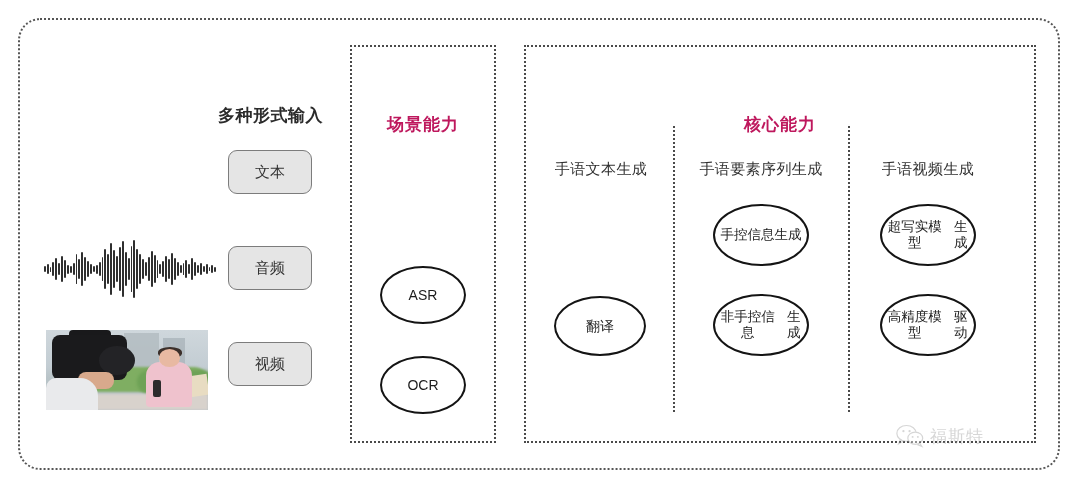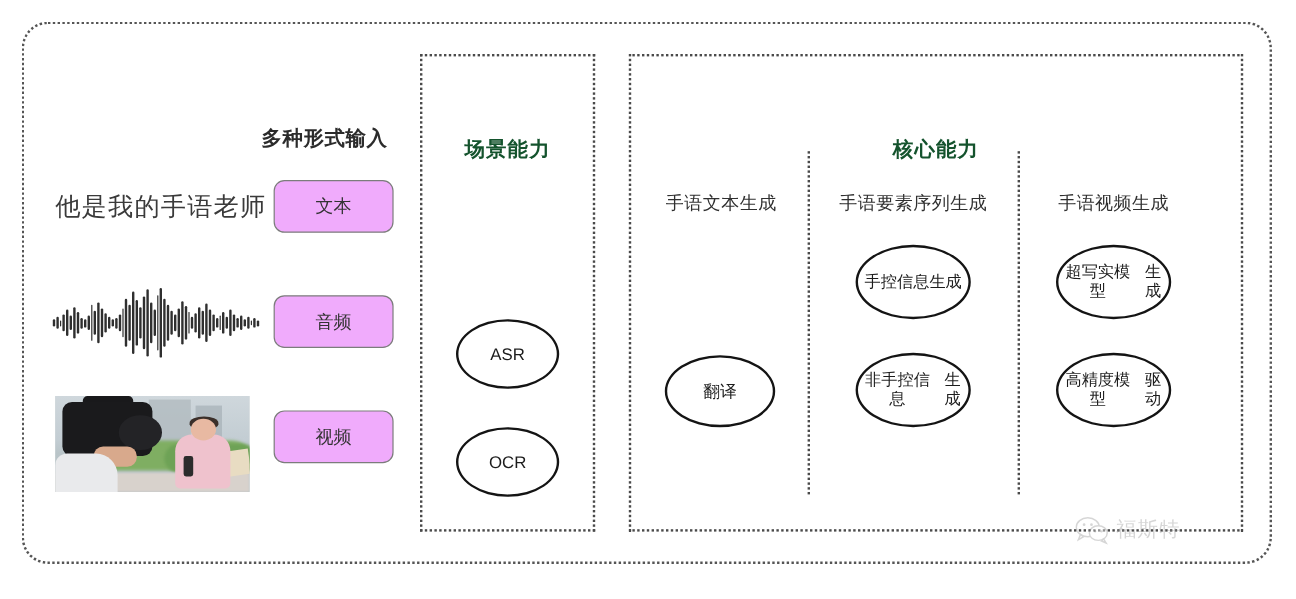--- a/index.html
+++ b/index.html
@@ -22,22 +22,22 @@
     position:absolute;left:218px;top:104px;width:120px;
     font-size:17px;font-weight:bold;color:#2b2b2b;letter-spacing:.5px;
     white-space:nowrap;
   }
   .sample-text{
     position:absolute;left:46px;top:158px;width:170px;
     font-size:21px;color:#3a3a3a;white-space:nowrap;letter-spacing:1px;
   }
 
   .io-btn{
-    position:absolute;width:100px;height:44px;left:228px;
-    border:1.4px solid #7c7c7c;border-radius:9px;background:#f0abfc;
+    position:absolute;width:84px;height:44px;left:228px;
+    border:1.4px solid #7c7c7c;border-radius:9px;background:#e5e5e5;
     display:flex;align-items:center;justify-content:center;
     font-size:15px;color:#333;box-sizing:border-box;
   }
   .io-btn.text{top:150px;}
   .io-btn.audio{top:246px;}
   .io-btn.video{top:342px;}
 
   
   .waveform{
     position:absolute;left:44px;top:238px;width:172px;height:62px;
@@ -69,21 +69,21 @@
 
   
   .panel{
     position:absolute;border:2px dotted #4a4a4a;background:#fff;box-sizing:border-box;
   }
   .panel-scene{left:350px;top:45px;width:146px;height:398px;}
   .panel-core{left:524px;top:45px;width:512px;height:398px;}
 
   .panel-title{
     position:absolute;left:0;right:0;text-align:center;
-    font-size:17px;font-weight:bold;color:#14532d;letter-spacing:1px;
+    font-size:17px;font-weight:bold;color:#be185d;letter-spacing:1px;
   }
   .panel-scene .panel-title{top:66px;}
   .panel-core  .panel-title{top:66px;}
 
   .col-divider{
     position:absolute;top:126px;width:0;height:286px;
     border-left:2px dotted #4a4a4a;
   }
   .col-divider.d1{left:673px;}
   .col-divider.d2{left:848px;}
@@ -99,36 +99,35 @@
     background:#fff;display:flex;align-items:center;justify-content:center;
     text-align:center;box-sizing:border-box;line-height:1.18;
     font-size:14px;color:#1c1c1c;
   }
   .ellipse.w-mid{width:86px;height:58px;font-size:14px;}
   .ellipse.w-core{width:92px;height:60px;}
   .ellipse.w-core2{width:96px;height:62px;font-size:13.5px;}
 
   
   .watermark{
-    position:absolute;left:896px;top:430px;width:150px;height:34px;
-    display:flex;align-items:flex-start;gap:6px;opacity:.40;
+    position:absolute;left:896px;top:414px;width:150px;height:34px;
+    display:flex;align-items:flex-end;gap:6px;opacity:.40;
   }
   .wm-logo{width:28px;height:24px;position:relative;flex:0 0 auto;}
   .wm-text{font-size:17px;color:#9a9a9a;letter-spacing:1px;white-space:nowrap;}
 </style>
 </head>
 <body>
 
 <div id="canvas">
 
   <div class="outer-frame"></div>
 
   <div class="input-heading">多种形式输入</div>
 
-  <div class="sample-text">他是我的手语老师</div>
 
   <div class="waveform" id="waveform">
       <i style="height: 6px;"></i>
       <i style="height: 10px;"></i>
       <i style="height: 5px;"></i>
       <i style="height: 14px;"></i>
       <i style="height: 22px;"></i>
       <i style="height: 12px;"></i>
       <i style="height: 26px;"></i>
       <i style="height: 18px;"></i>

